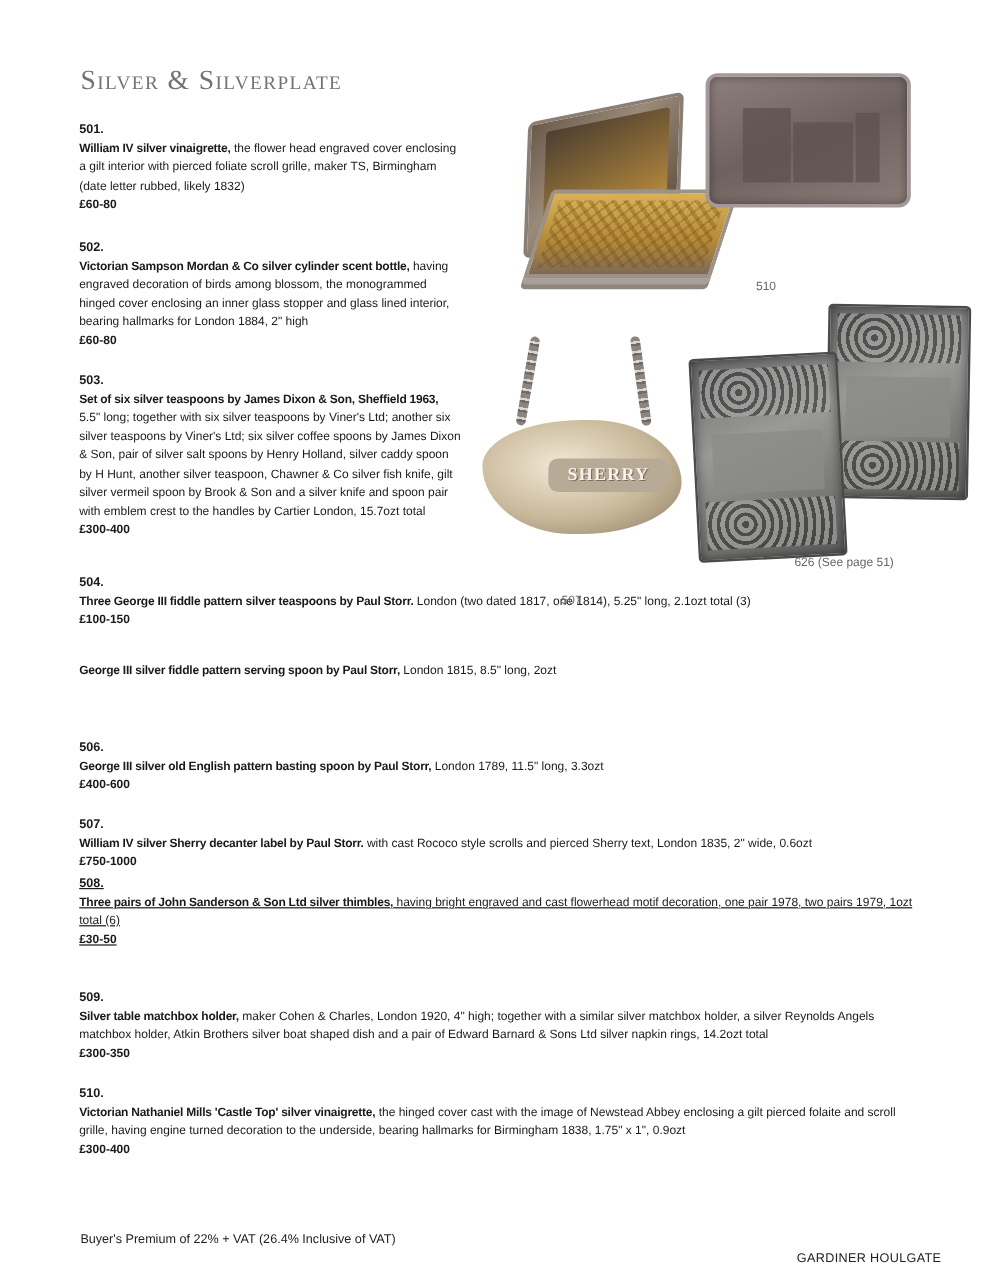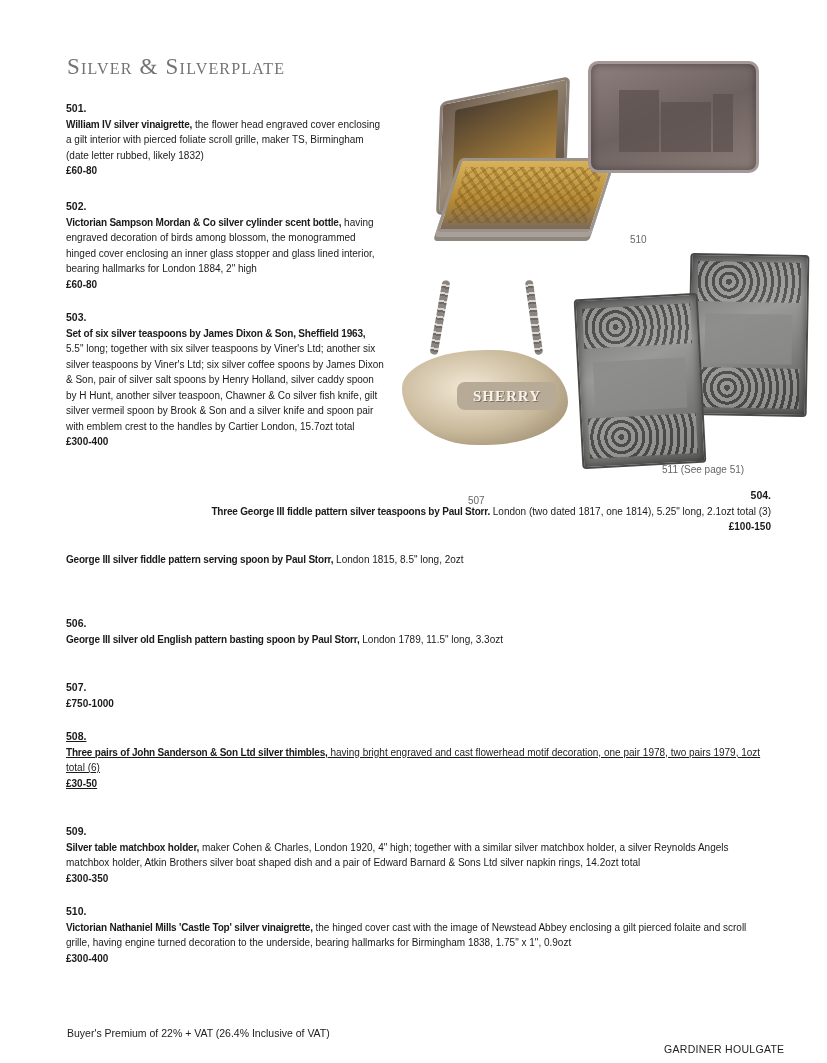--- a/index.html
+++ b/index.html
@@ -83,37 +83,39 @@
   <div><span class="head">Victorian Sampson Mordan &amp; Co silver cylinder scent bottle,</span><span> having engraved decoration of birds among blossom, the monogrammed hinged cover enclosing an inner glass stopper and glass lined interior, bearing hallmarks for London 1884, 2" high</span></div>
   <div class="est">£60-80</div>
 </div>
 
 <div class="lot narrow" style="top:310px;">
   <div class="num">503.</div>
   <div><span class="head">Set of six silver teaspoons by James Dixon &amp; Son, Sheffield 1963,</span><span> 5.5" long; together with six silver teaspoons by Viner's Ltd; another six silver teaspoons by Viner's Ltd; six silver coffee spoons by James Dixon &amp; Son, pair of silver salt spoons by Henry Holland, silver caddy spoon by H Hunt, another silver teaspoon, Chawner &amp; Co silver fish knife, gilt silver vermeil spoon by Brook &amp; Son and a silver knife and spoon pair with emblem crest to the handles by Cartier London, 15.7ozt total</span></div>
   <div class="est">£300-400</div>
 </div>
 
-<div class="lot wide" style="top:488px;text-align:right;">
+<div class="lot wide" style="top:478px;">
   <div class="num">504.</div>
   <div><span class="head">Three George III fiddle pattern silver teaspoons by Paul Storr.</span><span> London (two dated 1817, one 1814), 5.25" long, 2.1ozt total (3)</span></div>
   <div class="est">£100-150</div>
 </div>
 
 <div class="lot wide" style="top:552px;">
   <div><span class="head">George III silver fiddle pattern serving spoon by Paul Storr,</span><span> London 1815, 8.5" long, 2ozt</span></div>
 </div>
 
 <div class="lot wide" style="top:616px;">
   <div class="num">506.</div>
   <div><span class="head">George III silver old English pattern basting spoon by Paul Storr,</span><span> London 1789, 11.5" long, 3.3ozt</span></div>
+  <div class="est">£400-600</div>
 </div>
 
 <div class="lot wide" style="top:680px;">
   <div class="num">507.</div>
+  <div><span class="head">William IV silver Sherry decanter label by Paul Storr.</span><span> with cast Rococo style scrolls and pierced Sherry text, London 1835, 2" wide, 0.6ozt</span></div>
   <div class="est">£750-1000</div>
 </div>
 
 <div class="lot wide" style="top:729px;text-decoration:underline;">
   <div class="num">508.</div>
   <div><span class="head">Three pairs of John Sanderson &amp; Son Ltd silver thimbles,</span><span> having bright engraved and cast flowerhead motif decoration, one pair 1978, two pairs 1979, 1ozt total (6)</span></div>
   <div class="est">£30-50</div>
 </div>
 
 <div class="lot wide" style="top:824px;">
@@ -154,17 +156,17 @@
 <div class="photo case case-back">
   <div class="scroll" style="top:6px;"></div>
   <div class="scene" style="top:58px;"></div>
   <div class="scroll" style="top:112px;"></div>
 </div>
 <div class="photo case case-front">
   <div class="scroll" style="top:8px;"></div>
   <div class="scene" style="top:62px;"></div>
   <div class="scroll" style="top:118px;"></div>
 </div>
-<div class="caption" style="left:662px;top:464px;">511 (See page 51)</div>
+<div class="caption" style="left:662px;top:464px;">626 (See page 51)</div>
 
 <div class="footer pg">50</div>
 <div class="footer prem">Buyer's Premium of 22% + VAT (26.4% Inclusive of VAT)</div>
 <div class="footer brand">GARDINER HOULGATE</div>
 
 </body></html>

